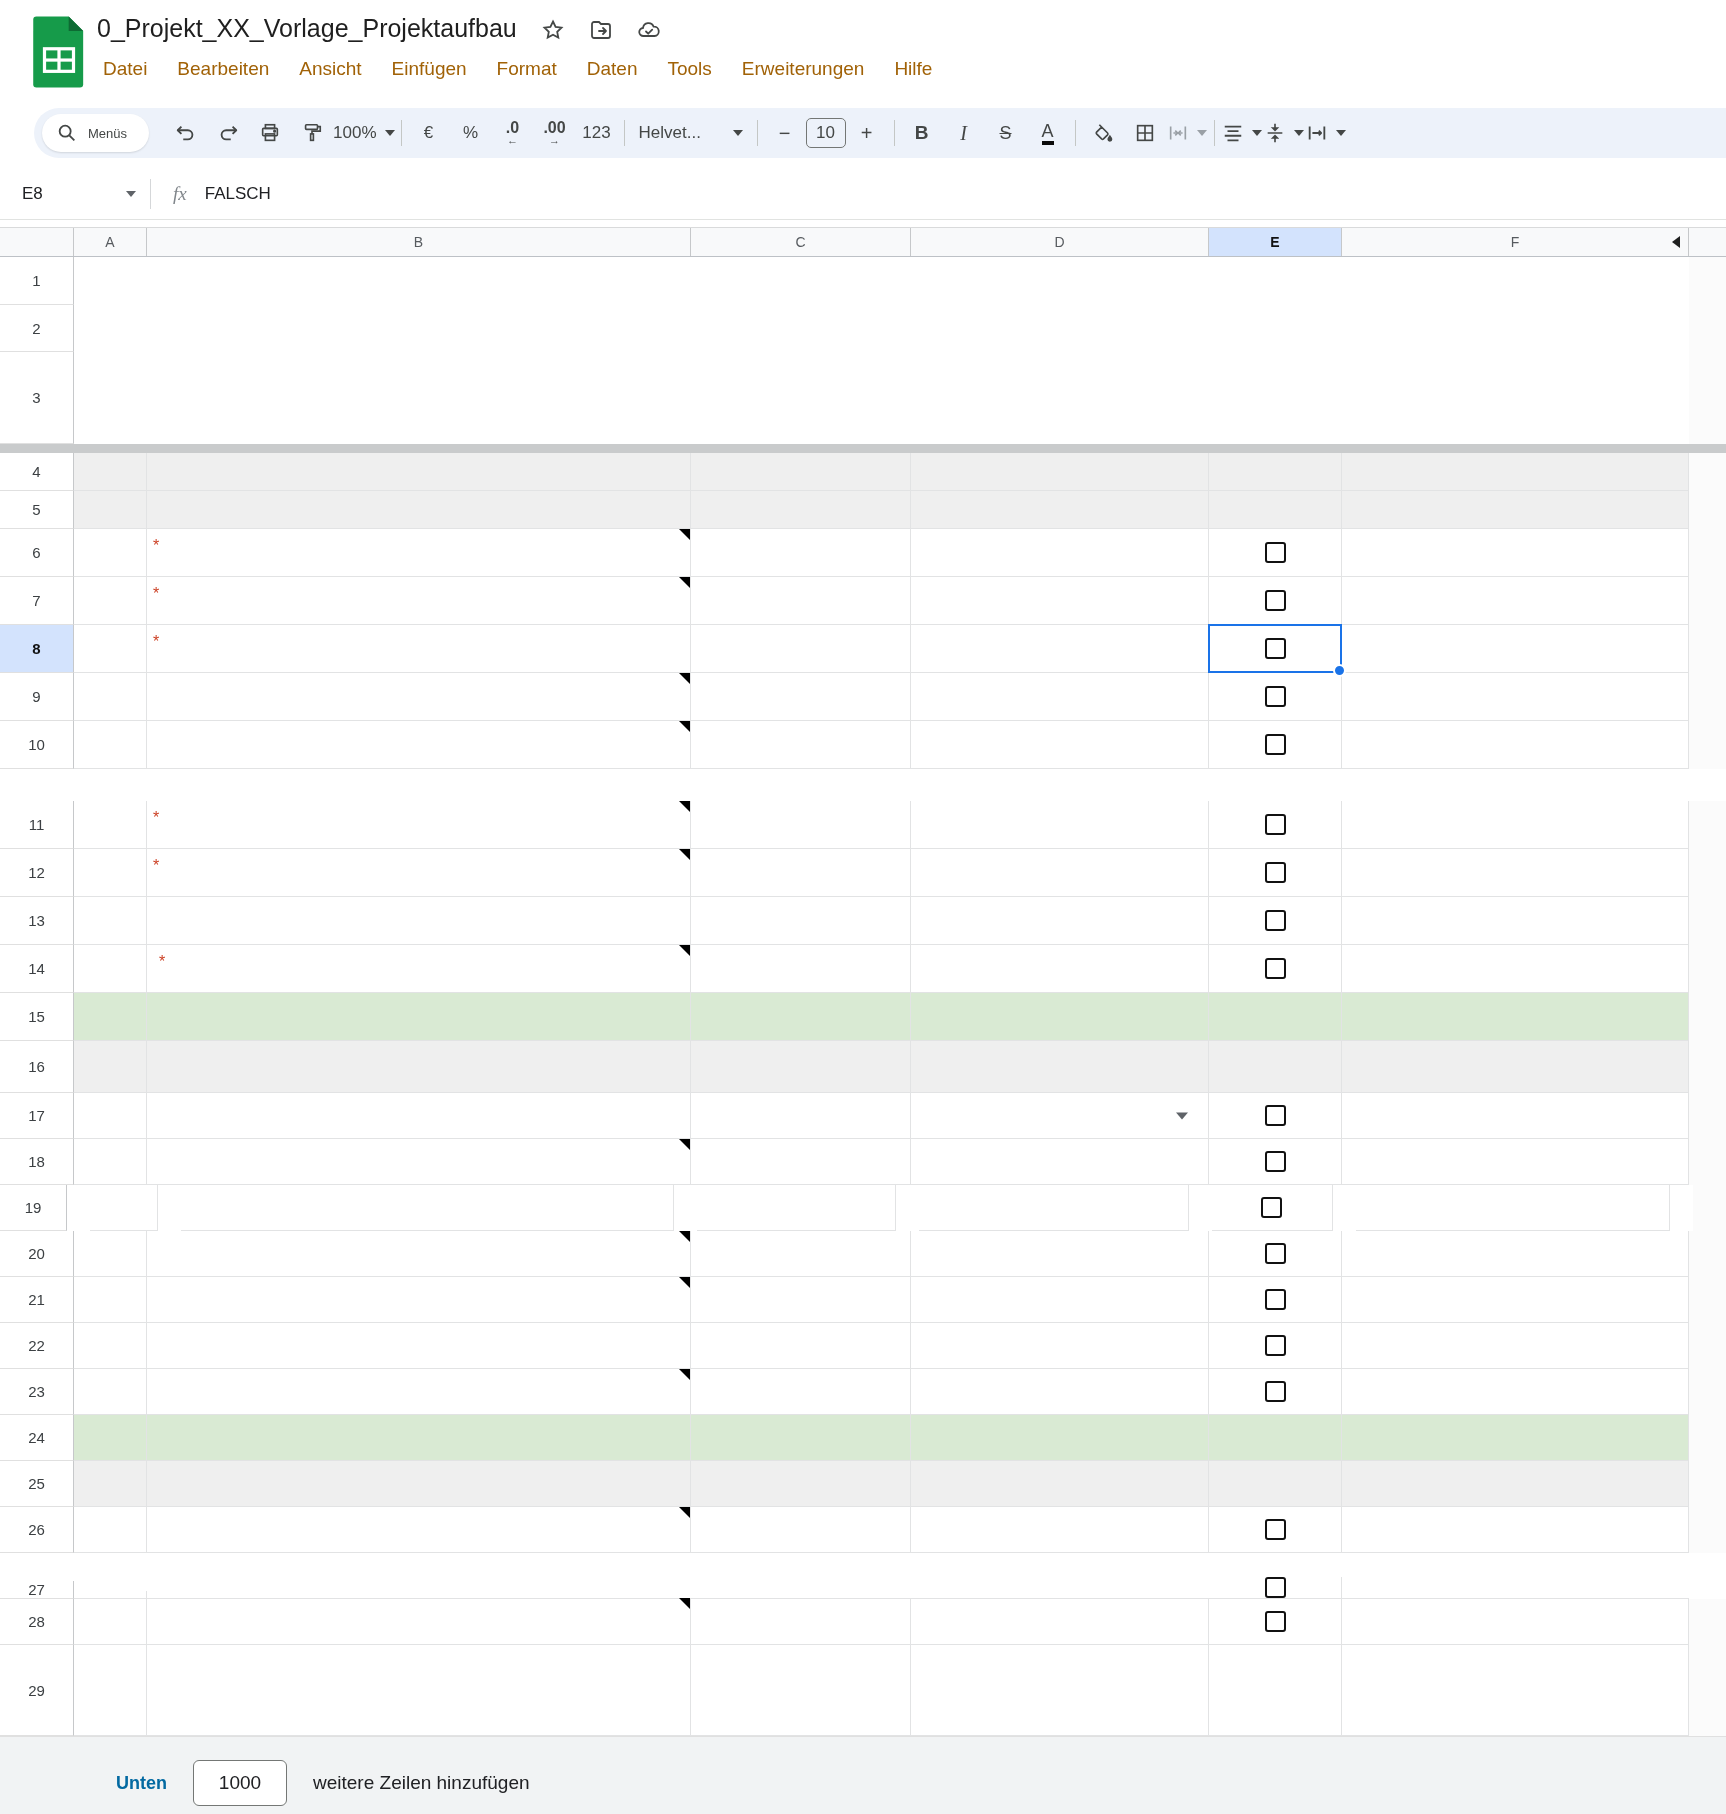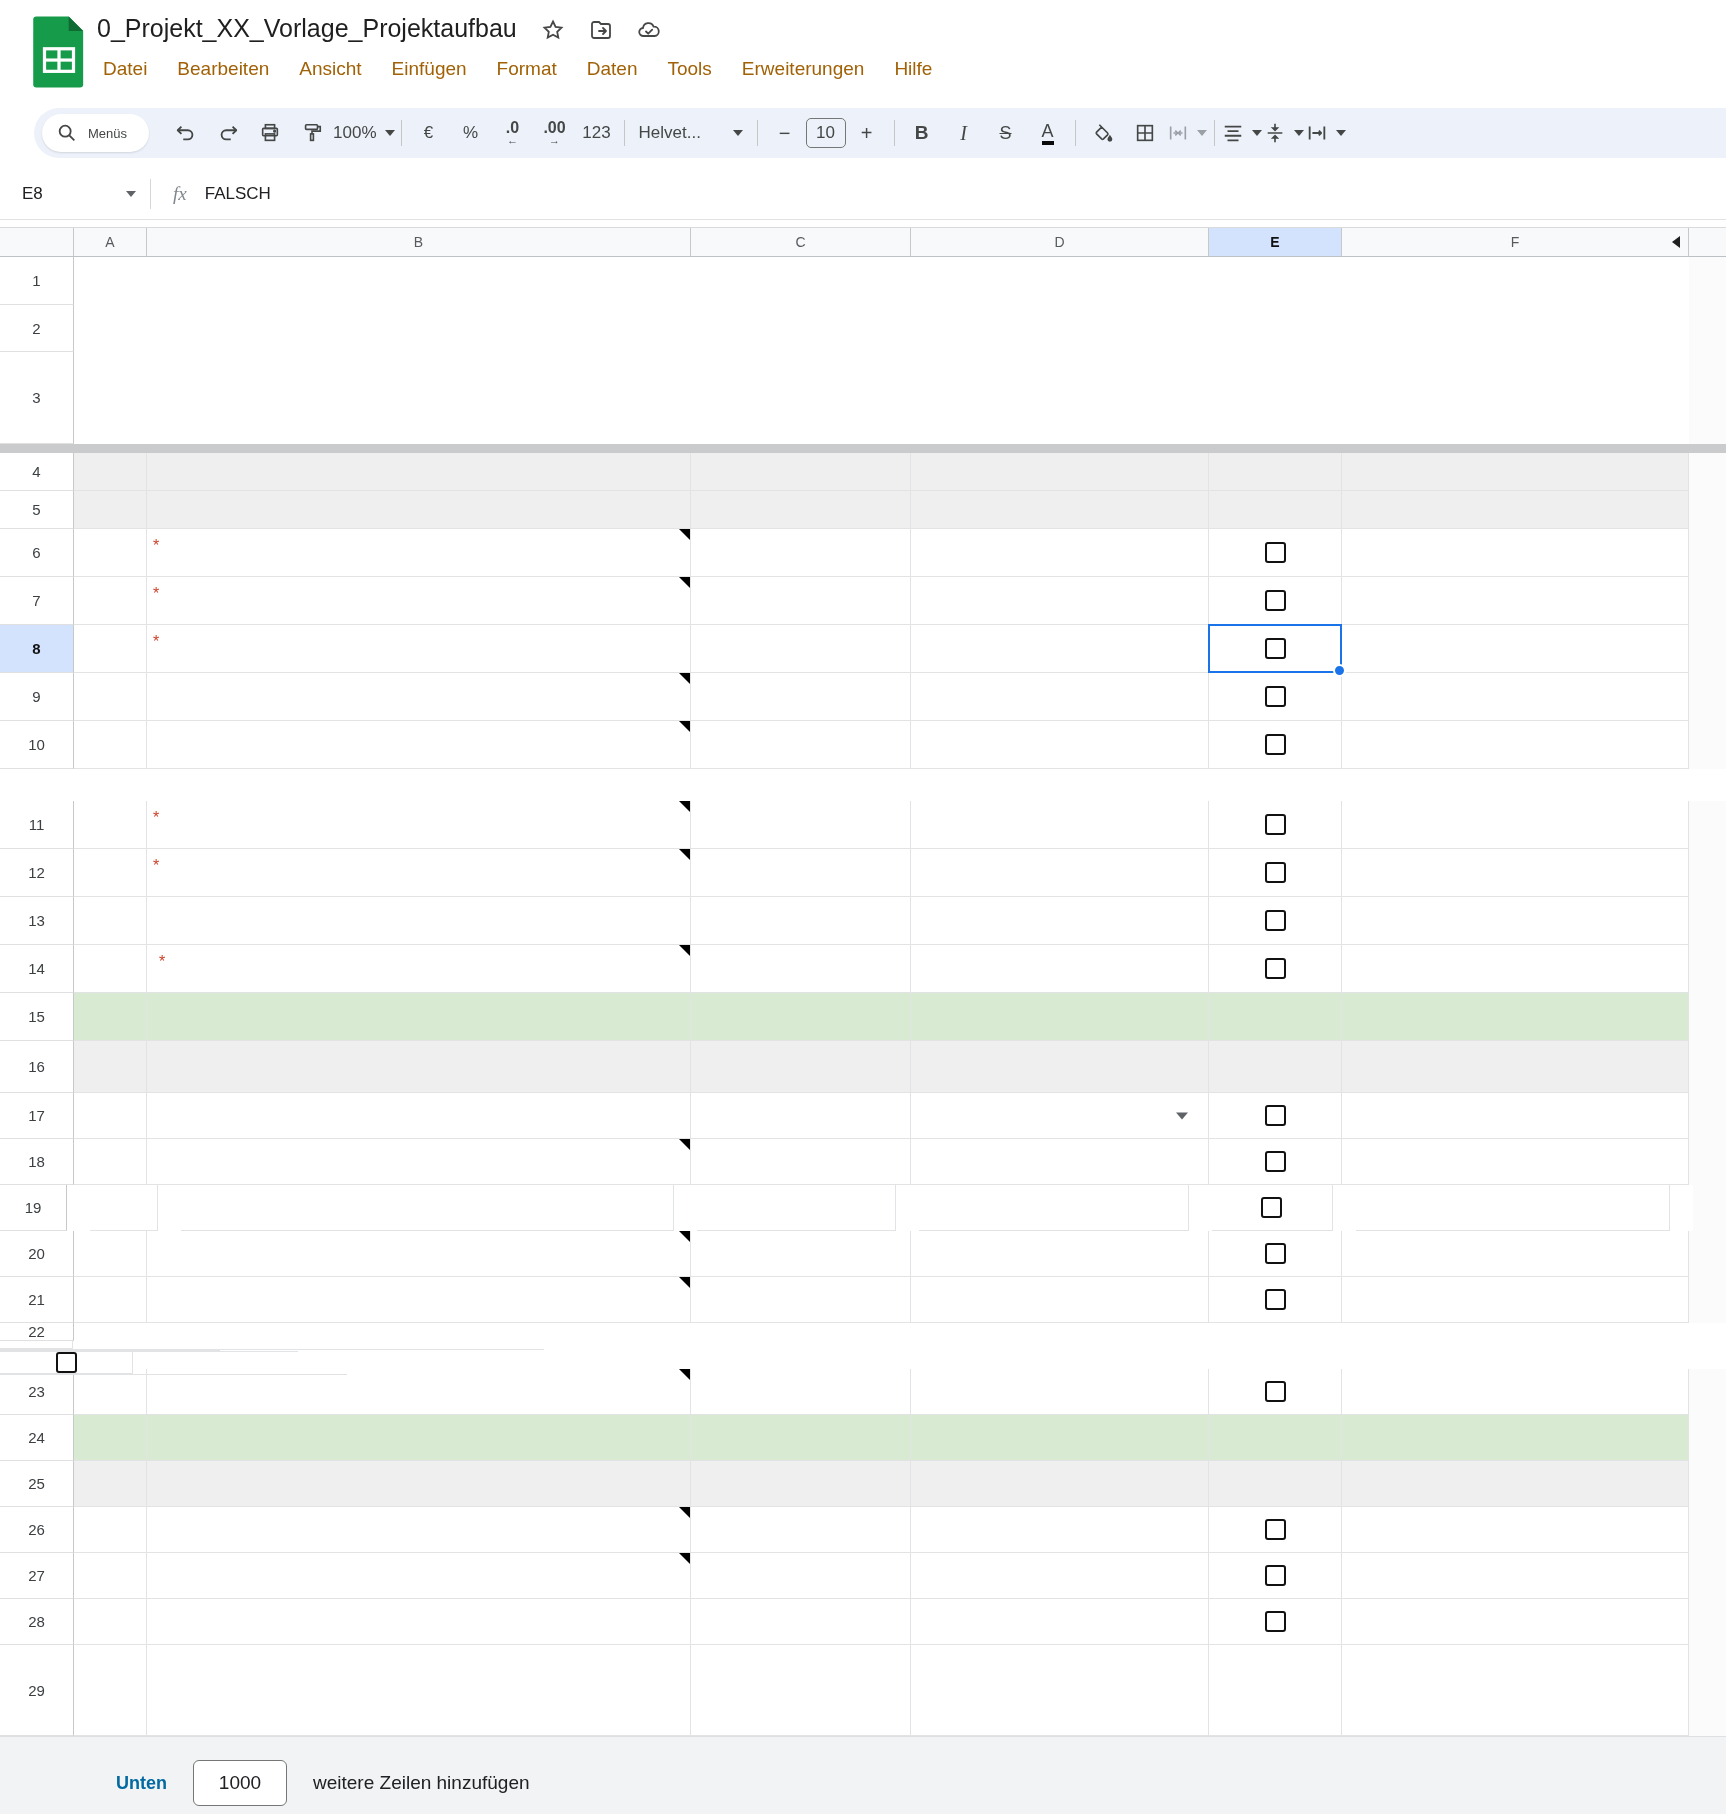--- a/index.html
+++ b/index.html
@@ -717,21 +717,21 @@
       </div>
       <div class="cell cD wD">
         <span></span>
       </div>
       <div class="cell cE wE">
         <div class="cb"></div>
       </div>
       <div class="cell cF wF"></div>
       <div class="cell fill wX"></div>
     </div>
-    <div class="row" style="height: 46px; flex-direction: column;">
+    <div class="row" style="height: 46px;">
       <div class="rh wRH">22</div>
       <div class="cell cA wA">
         <span></span>
       </div>
       <div class="cell cB wB">
         <span></span>
       </div>
       <div class="cell cC date wC">
         <span></span>
       </div>
@@ -801,21 +801,21 @@
       </div>
       <div class="cell cD wD">
         <span></span>
       </div>
       <div class="cell cE wE">
         <div class="cb"></div>
       </div>
       <div class="cell cF wF"></div>
       <div class="cell fill wX"></div>
     </div>
-    <div class="row" style="height: 46px;">
+    <div class="row" style="height: 46px; align-items: flex-end;">
       <div class="rh wRH">27</div>
       <div class="cell cA wA">
         <span></span>
       </div>
       <div class="cell cB wB">
         <span></span>
         <span class="note"></span>
       </div>
       <div class="cell cC date wC">
         <span></span>

